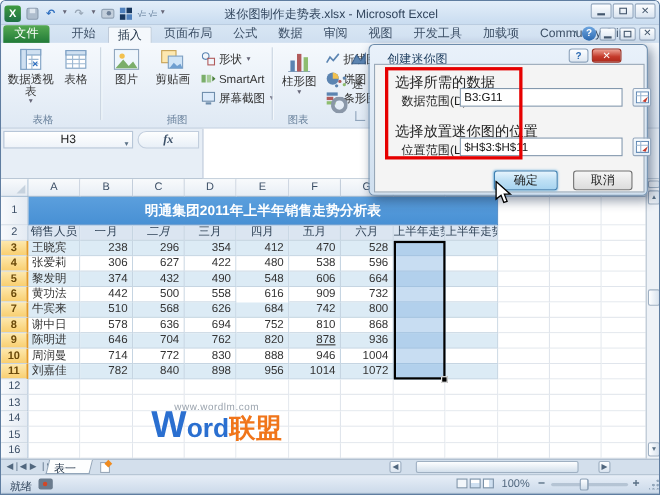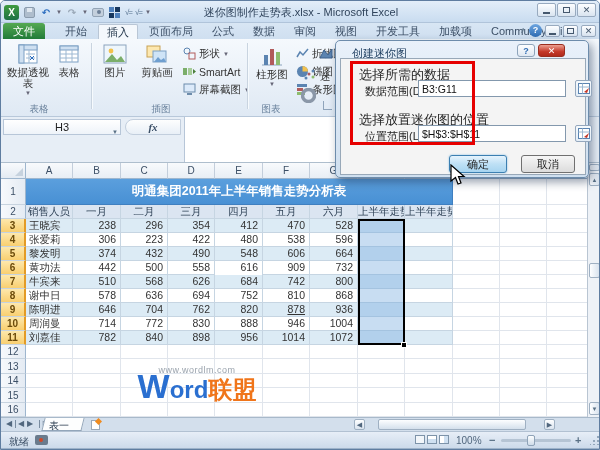--- a/index.html
+++ b/index.html
@@ -345,21 +345,21 @@
       <div class="rh" style="top: 196px; height: 15px; line-height: 15px;">13</div>
       <div class="rh" style="top: 211px; height: 14px; line-height: 14px;">14</div>
       <div class="rh" style="top: 225px; height: 15px; line-height: 15px;">15</div>
       <div class="rh" style="top: 240px; height: 14px; line-height: 14px;">16</div>
       <div class="c ttl" style="left: 25px; top: 16px; width: 427px; height: 26px; line-height: 25px;">明通集团2011年上半年销售走势分析表</div>
       <div class="c" style="left: 452px; top: 16px; width: 47px; height: 26px; line-height: 25px;"></div>
       <div class="c" style="left: 499px; top: 16px; width: 47px; height: 26px; line-height: 25px;"></div>
       <div class="c" style="left: 546px; top: 16px; width: 41px; height: 26px; line-height: 25px;"></div>
       <div class="c hdr2" style="left: 25px; top: 42px; width: 47px; height: 14px; line-height: 13px;">销售人员</div>
       <div class="c hdr2" style="left: 72px; top: 42px; width: 48px; height: 14px; line-height: 13px;">一月</div>
-      <div class="c hdr2" style="left: 120px; top: 42px; width: 47px; height: 14px; line-height: 13px;">二月</div>
+      <div class="c hdr2" style="left: 120px; top: 42px; width: 47px; height: 14px; line-height: 13px; font-style: italic;">二月</div>
       <div class="c hdr2" style="left: 167px; top: 42px; width: 47px; height: 14px; line-height: 13px;">三月</div>
       <div class="c hdr2" style="left: 214px; top: 42px; width: 48px; height: 14px; line-height: 13px;">四月</div>
       <div class="c hdr2" style="left: 262px; top: 42px; width: 47px; height: 14px; line-height: 13px;">五月</div>
       <div class="c hdr2" style="left: 309px; top: 42px; width: 48px; height: 14px; line-height: 13px;">六月</div>
       <div class="c hdr2" style="left: 357px; top: 42px; width: 47px; height: 14px; line-height: 13px;">上半年走势</div>
       <div class="c hdr2" style="left: 404px; top: 42px; width: 48px; height: 14px; line-height: 13px;">上半年走势</div>
       <div class="c" style="left: 452px; top: 42px; width: 47px; height: 14px; line-height: 13px;"></div>
       <div class="c" style="left: 499px; top: 42px; width: 47px; height: 14px; line-height: 13px;"></div>
       <div class="c" style="left: 546px; top: 42px; width: 41px; height: 14px; line-height: 13px;"></div>
       <div class="c t band nm" style="left: 25px; top: 56px; width: 47px; height: 14px; line-height: 13px;">王晓宾</div>
@@ -369,21 +369,21 @@
       <div class="c t band num" style="left: 214px; top: 56px; width: 48px; height: 14px; line-height: 13px;">412</div>
       <div class="c t band num" style="left: 262px; top: 56px; width: 47px; height: 14px; line-height: 13px;">470</div>
       <div class="c t band num" style="left: 309px; top: 56px; width: 48px; height: 14px; line-height: 13px;">528</div>
       <div class="c t band" style="left: 357px; top: 56px; width: 47px; height: 14px; line-height: 13px;"></div>
       <div class="c t band" style="left: 404px; top: 56px; width: 48px; height: 14px; line-height: 13px;"></div>
       <div class="c" style="left: 452px; top: 56px; width: 47px; height: 14px; line-height: 13px;"></div>
       <div class="c" style="left: 499px; top: 56px; width: 47px; height: 14px; line-height: 13px;"></div>
       <div class="c" style="left: 546px; top: 56px; width: 41px; height: 14px; line-height: 13px;"></div>
       <div class="c t nm" style="left: 25px; top: 70px; width: 47px; height: 14px; line-height: 13px;">张爱莉</div>
       <div class="c t num" style="left: 72px; top: 70px; width: 48px; height: 14px; line-height: 13px;">306</div>
-      <div class="c t num" style="left: 120px; top: 70px; width: 47px; height: 14px; line-height: 13px;">223</div>
+      <div class="c t num" style="left: 120px; top: 70px; width: 47px; height: 14px; line-height: 13px;">627</div>
       <div class="c t num" style="left: 167px; top: 70px; width: 47px; height: 14px; line-height: 13px;">422</div>
       <div class="c t num" style="left: 214px; top: 70px; width: 48px; height: 14px; line-height: 13px;">480</div>
       <div class="c t num" style="left: 262px; top: 70px; width: 47px; height: 14px; line-height: 13px;">538</div>
       <div class="c t num" style="left: 309px; top: 70px; width: 48px; height: 14px; line-height: 13px;">596</div>
       <div class="c t" style="left: 357px; top: 70px; width: 47px; height: 14px; line-height: 13px;"></div>
       <div class="c t" style="left: 404px; top: 70px; width: 48px; height: 14px; line-height: 13px;"></div>
       <div class="c" style="left: 452px; top: 70px; width: 47px; height: 14px; line-height: 13px;"></div>
       <div class="c" style="left: 499px; top: 70px; width: 47px; height: 14px; line-height: 13px;"></div>
       <div class="c" style="left: 546px; top: 70px; width: 41px; height: 14px; line-height: 13px;"></div>
       <div class="c t band nm" style="left: 25px; top: 84px; width: 47px; height: 14px; line-height: 13px;">黎发明</div>

